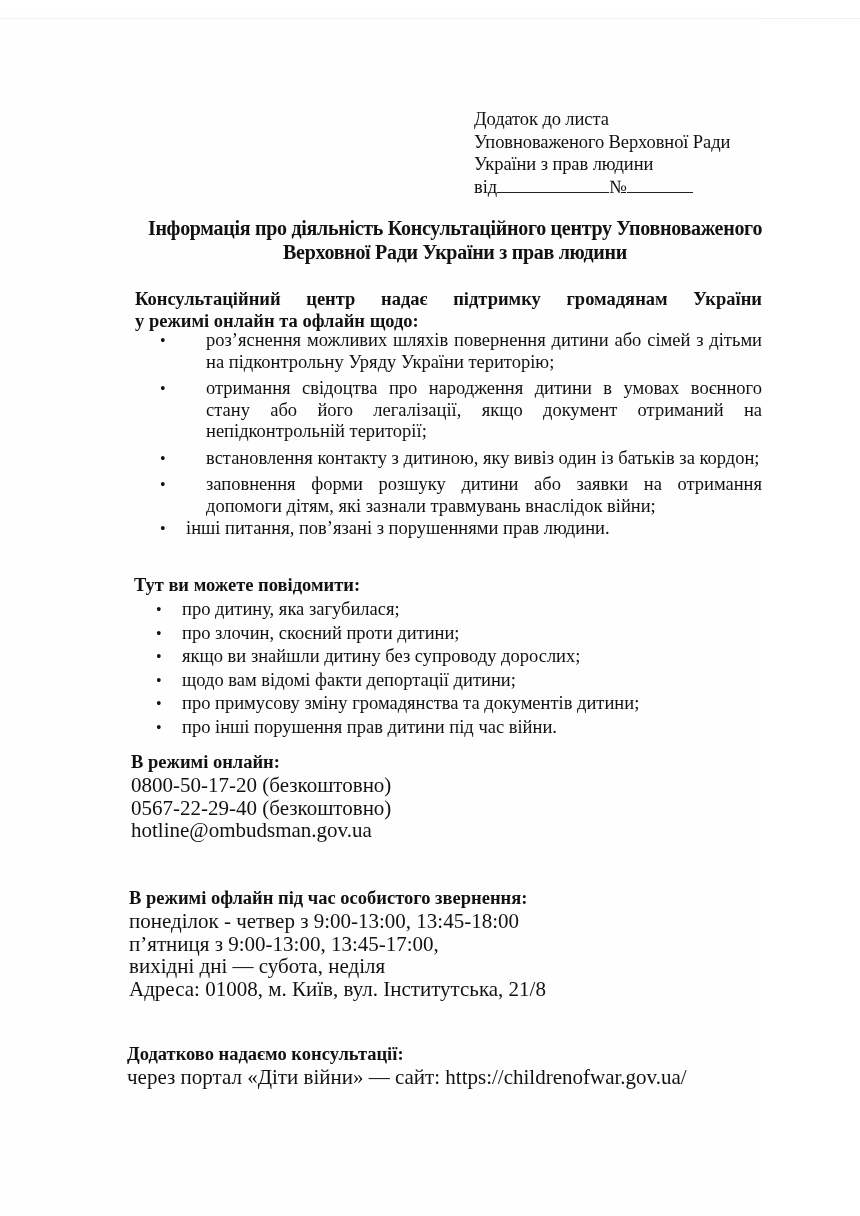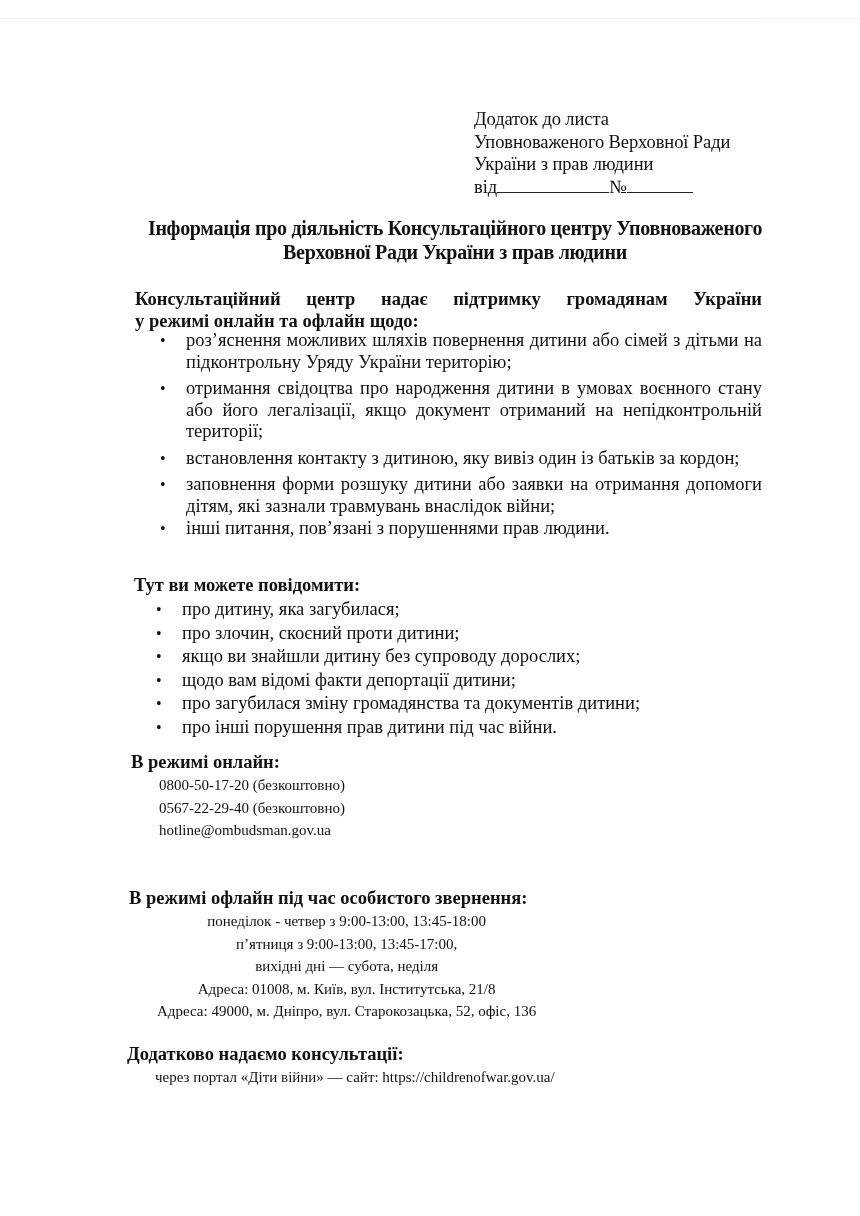--- a/index.html
+++ b/index.html
@@ -22,23 +22,23 @@
     letter-spacing: -0.3px;
   }
   .lead {
     position: absolute; left: 135px; width: 627px; font-weight: bold;
     font-size: 18.5px; line-height: 22px; text-align: justify; text-align-last: left;
   }
   .lead-line1 { display: flex; justify-content: space-between; }
   ul.blist { position: absolute; margin: 0; padding: 0; list-style: none; }
   ul.blist li { position: relative; font-size: 18.5px; line-height: 21.5px; }
   ul.blist li .dot { position: absolute; font-size: 16px; }
-  .jus { text-align: justify; text-align-last: left; }
+  .jus { text-align: justify; text-align-last: left; margin-left: 20px; }
   .heading { position: absolute; font-weight: bold; font-size: 18.5px; line-height: 22px; white-space: nowrap; }
-  .plain { position: absolute; font-size: 15px; line-height: 22.5px; white-space: nowrap; margin-left: 28px; }
+  .plain { position: absolute; font-size: 21px; line-height: 22.5px; white-space: nowrap; }
   .plain div { white-space: nowrap; }
 </style>
 </head>
 <body>
 
 <div class="page">
   <div class="scan-line"></div>
 
   <div class="annex">
     <div>Додаток до листа</div>
@@ -103,39 +103,38 @@
     <li style="padding-left:26px; line-height:23.6px;">
       <span class="dot" style="left:0;">•</span>
       <span>якщо ви знайшли дитину без супроводу дорослих;</span>
     </li>
     <li style="padding-left:26px; line-height:23.6px;">
       <span class="dot" style="left:0;">•</span>
       <span>щодо вам відомі факти депортації дитини;</span>
     </li>
     <li style="padding-left:26px; line-height:23.6px;">
       <span class="dot" style="left:0;">•</span>
-      <span>про загубилася зміну громадянства та документів дитини;</span>
+      <span>про примусову зміну громадянства та документів дитини;</span>
     </li>
     <li style="padding-left:26px; line-height:23.6px;">
       <span class="dot" style="left:0;">•</span>
       <span>про інші порушення прав дитини під час війни.</span>
     </li>
   </ul>
 
   <div class="heading" style="left:131px; top:743px;">В режимі онлайн:</div>
   <div class="plain" style="left:131px; top:766px;">
     <div>0800-50-17-20 (безкоштовно)</div>
     <div>0567-22-29-40 (безкоштовно)</div>
     <div>hotline@ombudsman.gov.ua</div>
   </div>
 
   <div class="heading" style="left:129px; top:879px;">В режимі офлайн під час особистого звернення:</div>
-  <div class="plain" style="left:129px; top:902px;text-align:center;">
+  <div class="plain" style="left:129px; top:902px;">
     <div>понеділок - четвер з 9:00-13:00, 13:45-18:00</div>
     <div>п’ятниця з 9:00-13:00, 13:45-17:00,</div>
     <div>вихідні дні — субота, неділя</div>
     <div>Адреса: 01008, м. Київ, вул. Інститутська, 21/8</div>
-    <div>Адреса: 49000, м. Дніпро, вул. Старокозацька, 52, офіс, 136</div>
   </div>
 
   <div class="heading" style="left:127px; top:1035px;">Додатково надаємо консультації:</div>
   <div class="plain" style="left:127px; top:1058px;">через портал «Діти війни» —  сайт: https://childrenofwar.gov.ua/</div>
 </div>
 
 </body></html>

